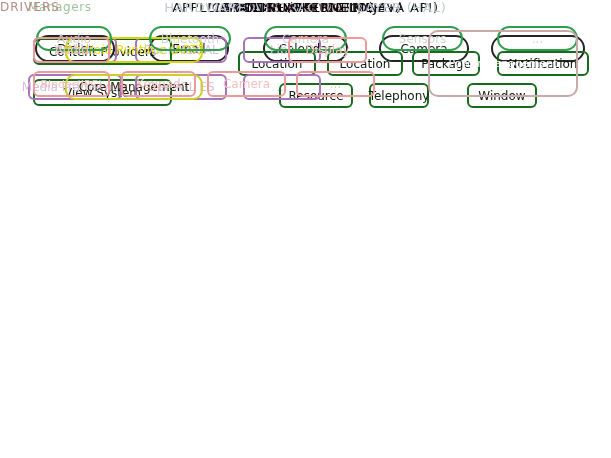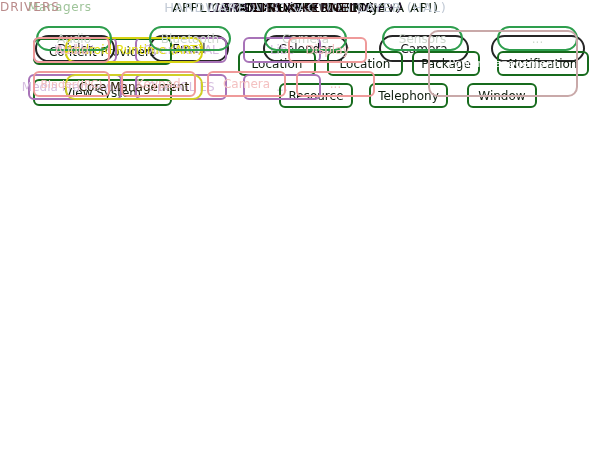--- a/index.html
+++ b/index.html
@@ -63,21 +63,21 @@
   <section class="band band-framework">
     <div class="band-title t-fw">APPLICATION FRAMEWORK (JAVA API)</div>
     <div class="abs rbox c-fw" style="left:33px;top:38px;width:139px;height:27px">Content Providers</div>
     <div class="abs rbox c-fw" style="left:33px;top:79px;width:139px;height:27px">View System</div>
     <div class="sublabel managers-label">Managers</div>
     <div class="abs rbox c-fw" style="left:238px;top:51px;width:78px;height:25px">Location</div>
     <div class="abs rbox c-fw" style="left:327px;top:51px;width:76px;height:25px">Location</div>
     <div class="abs rbox c-fw" style="left:412px;top:51px;width:68px;height:25px">Package</div>
     <div class="abs rbox c-fw" style="left:497px;top:51px;width:92px;height:25px">Notification</div>
     <div class="abs rbox c-fw" style="left:279px;top:83px;width:74px;height:25px">Resource</div>
-    <div class="abs rbox c-fw" style="left:369px;top:83px;width:79px;height:25px">Telephony</div>
+    <div class="abs rbox c-fw" style="left:369px;top:83px;width:60px;height:25px">Telephony</div>
     <div class="abs rbox c-fw" style="left:467px;top:83px;width:70px;height:25px">Window</div>
   </section>
 
   <section class="band band-libs">
     <div class="band-title t-libs">LIBRARIES (NATIVE C/C++)</div>
     <div class="abs rbox c-lib" style="left:33px;top:37px;width:84px;height:26px">Webkit</div>
     <div class="abs rbox c-lib" style="left:135px;top:37px;width:92px;height:26px">OpenMax AL</div>
     <div class="abs rbox c-lib" style="left:243px;top:37px;width:78px;height:26px">Libc</div>
     <div class="abs rbox c-lib fs-small" style="left:28px;top:74px;width:94px;height:26px">Media Framework</div>
     <div class="abs rbox c-lib" style="left:135px;top:74px;width:92px;height:26px">OpenGL ES</div>

